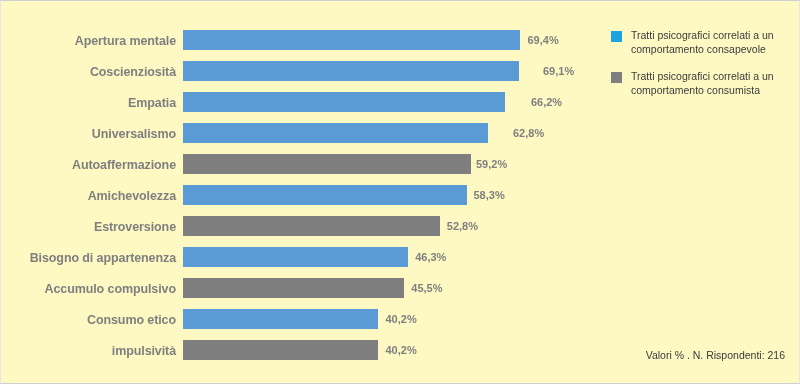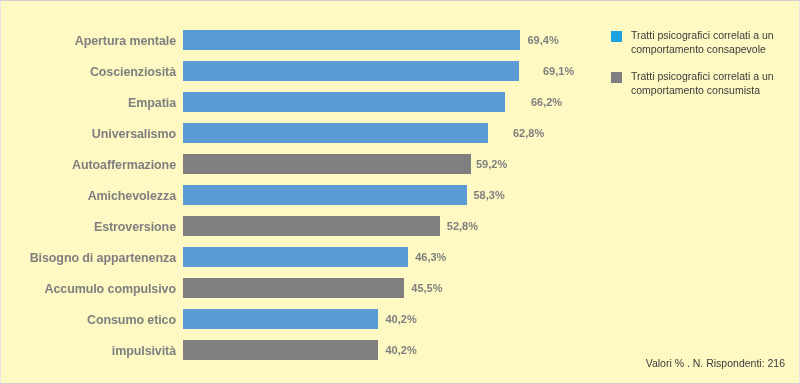--- a/index.html
+++ b/index.html
@@ -93,21 +93,21 @@
   .legend-label {
     font-size: 10.5px;
     line-height: 13.5px;
     color: #3b3b3b;
   }
 
   
   #footnote {
     position: absolute;
     right: 14px;
-    bottom: 14px;
+    bottom: 22px;
     font-size: 10.5px;
     color: #3b3b3b;
     white-space: nowrap;
     text-align: right;
   }
 </style>
 </head>
 <body>
 
 <div id="chart-root">

